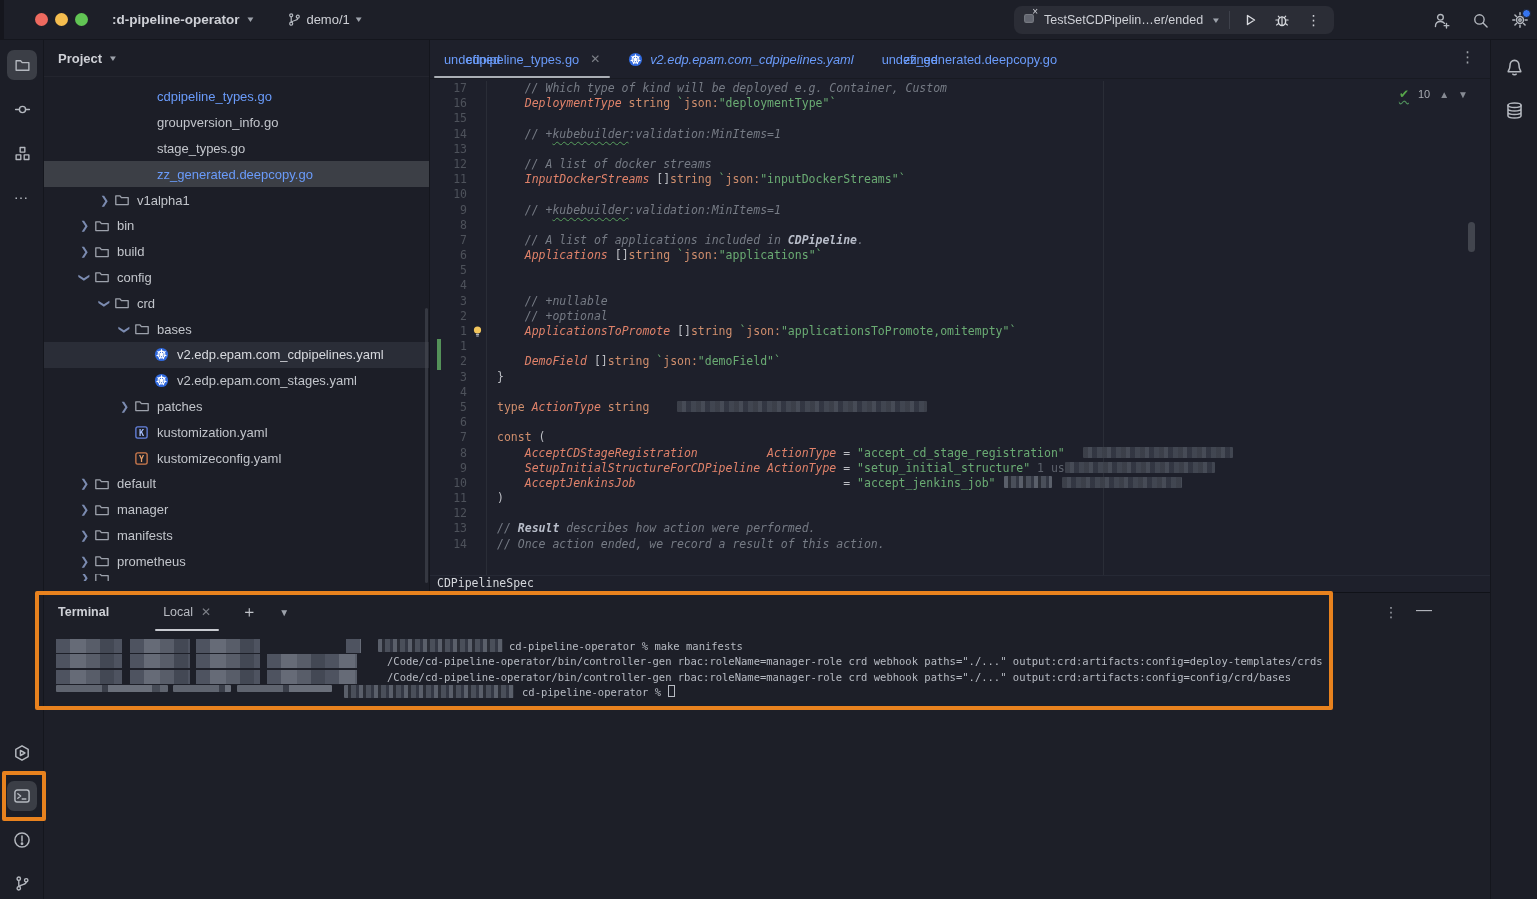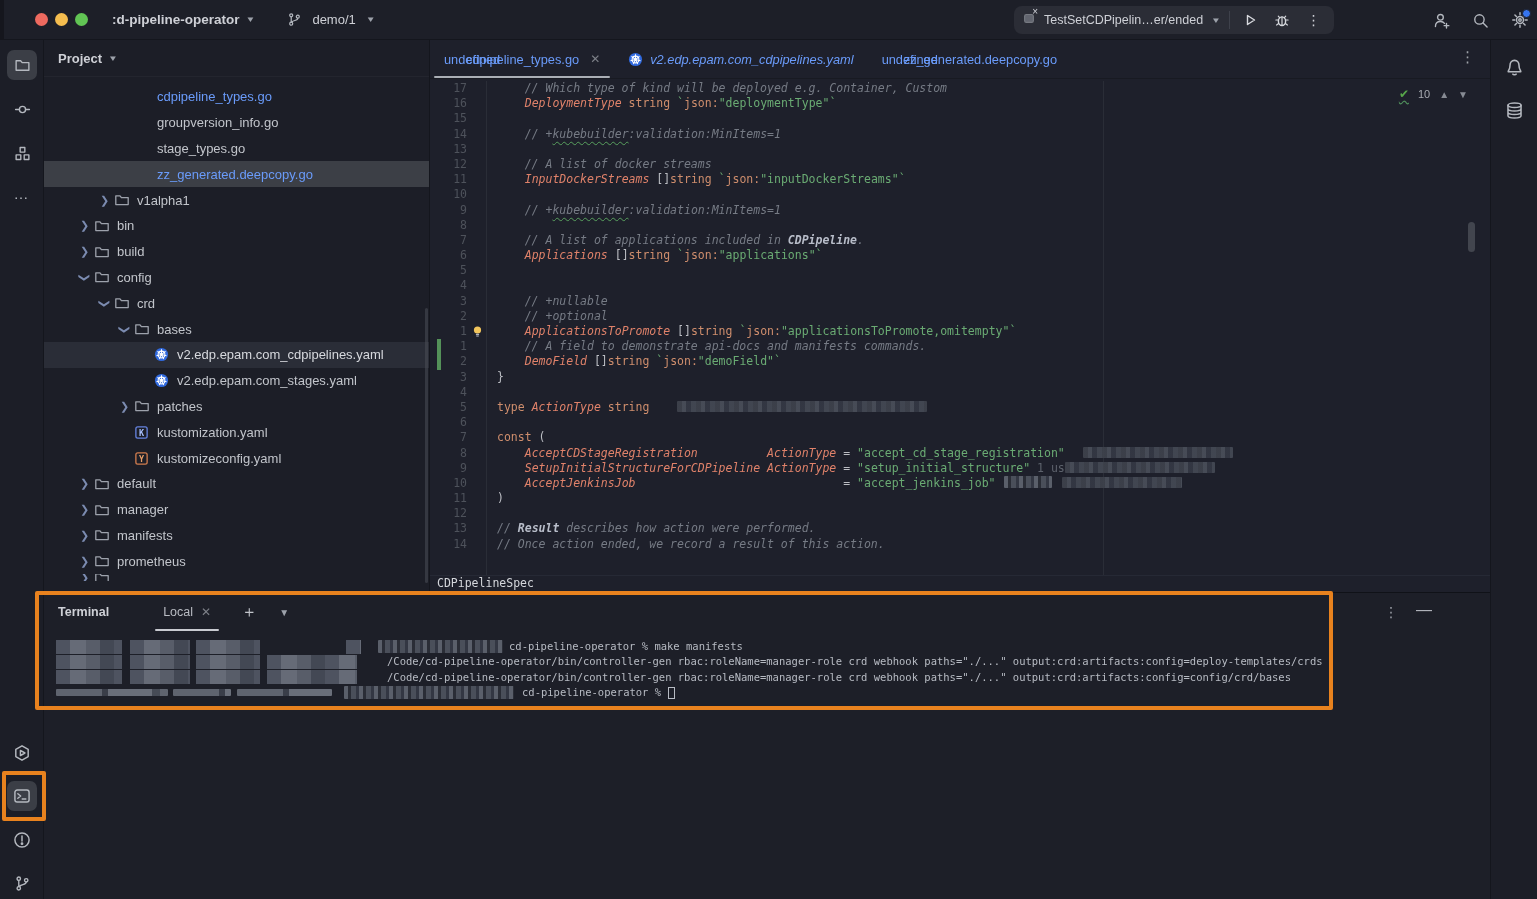--- a/index.html
+++ b/index.html
@@ -7,21 +7,21 @@
        font-family:"Liberation Sans",sans-serif;color:#c6c8ce;
        -webkit-font-smoothing:antialiased;}
   
   #titlebar{position:absolute;left:4px;top:0;width:1537px;height:40px;background:#1d1f28;
             display:flex;align-items:center;border-bottom:1px solid #14161d;box-sizing:border-box;}
   .tl{width:13px;height:13px;border-radius:50%;margin-left:7px;}
   .tl:first-child{margin-left:31px;}
   #proj-sel{margin-left:18px;display:flex;align-items:center;gap:6px;font-weight:700;
             font-size:13.5px;color:#ced0d6;cursor:default;padding:4px 6px;border-radius:6px;}
   .chev{color:#9da2ab;font-size:10px;transform:scaleY(.8);}
-  #branch-sel{margin-left:26px;display:flex;align-items:center;gap:10px;font-size:13px;color:#ced0d6;}
+  #branch-sel{margin-left:26px;display:flex;align-items:center;gap:4px;font-size:13px;color:#ced0d6;}
   #run-area{position:absolute;right:207px;top:6px;height:28px;background:#2b2d36;border-radius:8px;
             display:flex;align-items:center;padding:0 8px;gap:8px;}
   #run-label{font-size:12.5px;color:#ced0d6;}
   .vsep{width:1px;height:18px;background:#3e414b;}
   .tbtn{display:flex;align-items:center;justify-content:center;width:24px;height:24px;border-radius:5px;}
   #tb-icons{position:absolute;right:12px;top:6px;display:flex;align-items:center;gap:22px;height:28px;}
   .dot-badge{position:absolute;right:-2px;top:-2px;width:7px;height:7px;border-radius:50%;background:#3574f0;border:1.5px solid #1d1f28;}
   
   #lstrip{position:absolute;left:0;top:40px;width:44px;height:859px;background:#1c1e27;
           border-right:1px solid #14161d;box-sizing:border-box;}
@@ -93,21 +93,21 @@
   #term-title{font-weight:700;font-size:12.5px;color:#ced0d6;margin-left:14px;}
   #term-tab{margin-left:50px;display:flex;align-items:center;gap:8px;font-size:12.5px;color:#b9bcc3;position:relative;height:100%;padding:0 4px;}
   #term-tab:after{content:"";position:absolute;left:-4px;right:-4px;bottom:0;height:2.5px;background:#c8cad0;border-radius:2px;}
   #term-tab .close{color:#7d8088;font-size:12px;}
   #term-plus{margin-left:26px;color:#c2c5cb;font-size:16px;}
   #term-chev{margin-left:22px;color:#9da2ab;font-size:10px;}
   #term-kebab{position:absolute;right:92px;top:11px;color:#9da1a8;font-size:14px;}
   #term-min{position:absolute;right:58px;top:8px;color:#b4b8bf;font-size:16px;}
   #term-body{position:absolute;left:12px;top:46px;font-family:"DejaVu Sans Mono",monospace;
              font-size:10.5px;line-height:15.4px;color:#b7bbc3;white-space:pre;}
-  .tline{height:15.4px;display:flex;align-items:center;}
+  .tline{height:15.4px;display:flex;}
   .tline .px{height:14px;border-radius:0;background:repeating-linear-gradient(90deg,#4e5360 0 14px,#666b77 14px 30px,#585d69 30px 44px,#434854 44px 58px);opacity:1;}
   .tline .pxb{height:7px;background:repeating-linear-gradient(90deg,#5f646f 0 46px,#3a3e49 46px 52px,#6a6f7a 52px 96px,#464b56 96px 104px);}
   .tline .pxg{height:13px;}
   .tcur{display:inline-block;width:7px;height:12px;border:1px solid #b7bbc3;box-sizing:border-box;margin-left:1px;}
   
   .annot{position:absolute;border:4px solid #e8821e;border-radius:2px;pointer-events:none;z-index:50;}
   #annot-term{left:35px;top:591px;width:1290px;height:111px;}
   #annot-icon{left:2px;top:771px;width:36px;height:42px;}
   svg{display:block;}
 </style>
@@ -482,21 +482,21 @@
       <div class="cline"><span class="lnum">6</span><span class="ltext"><span class="pln">    </span><span class="fld">Applications</span><span class="pln"> []</span><span class="kw">string</span><span class="pln"> </span><span class="tick">`</span><span class="tag">json:</span><span class="str">"applications"</span><span class="tick">`</span></span></div>
       <div class="cline"><span class="lnum">5</span><span class="ltext"></span></div>
       <div class="cline"><span class="lnum">4</span></div>
       <div class="cline"><span class="lnum">3</span><span class="ltext"><span class="cm">    // +nullable</span></span></div>
       <div class="cline"><span class="lnum">2</span><span class="ltext"><span class="cm">    // +optional</span></span></div>
       <div class="cline"><span class="lnum">1</span><span class="ltext"><span class="bulb"><svg width="13" height="13" viewBox="0 0 13 13">
               <circle cx="6.5" cy="5" r="3.6" fill="#f2c55c"></circle>
               <rect x="4.9" y="8.8" width="3.2" height="1.4" rx=".5" fill="#aeb3bf"></rect>
               <rect x="5.2" y="10.6" width="2.6" height="1.1" rx=".5" fill="#8b8f99"></rect>
             </svg></span><span class="pln">    </span><span class="fld">ApplicationsToPromote</span><span class="pln"> []</span><span class="kw">string</span><span class="pln"> </span><span class="tick">`</span><span class="tag">json:</span><span class="str">"applicationsToPromote,omitempty"</span><span class="tick">`</span></span></div>
-      <div class="cline chg"><span class="lnum">1</span><span class="ltext"><span class="cm">    // A field to demonstrate api-docs and manifests commands.</span></span></div>
+      <div class="cline chg"><span class="lnum">1</span></div>
       <div class="cline chg"><span class="lnum">2</span><span class="ltext"><span class="pln">    </span><span class="fld">DemoField</span><span class="pln"> []</span><span class="kw">string</span><span class="pln"> </span><span class="tick">`</span><span class="tag">json:</span><span class="str">"demoField"</span><span class="tick">`</span></span></div>
       <div class="cline"><span class="lnum">3</span><span class="ltext"><span class="pln">}</span></span></div>
       <div class="cline"><span class="lnum">4</span><span class="ltext"></span></div>
       <div class="cline"><span class="lnum">5</span><span class="ltext"><span class="kw">type</span><span class="pln"> </span><span class="typ">ActionType</span><span class="pln"> </span><span class="kw">string</span><span class="gap" style="width: 28px;"></span><span class="px" style="width: 250px;"></span></span></div>
       <div class="cline"><span class="lnum">6</span><span class="ltext"></span></div>
       <div class="cline"><span class="lnum">7</span><span class="ltext"><span class="kw">const</span><span class="pln"> (</span></span></div>
       <div class="cline"><span class="lnum">8</span><span class="ltext"><span class="pln">    </span><span class="fld">AcceptCDStageRegistration</span><span class="pln">          </span><span class="typ">ActionType</span><span class="pln"> = </span><span class="str">"accept_cd_stage_registration"</span><span class="gap" style="width: 18px;"></span><span class="px" style="width: 150px;"></span></span></div>
       <div class="cline"><span class="lnum">9</span><span class="ltext"><span class="pln">    </span><span class="fld">SetupInitialStructureForCDPipeline</span><span class="pln"> </span><span class="typ">ActionType</span><span class="pln"> = </span><span class="str">"setup_initial_structure"</span><span class="hint"> 1 us</span><span class="px" style="width: 150px;"></span></span></div>
       <div class="cline"><span class="lnum">10</span><span class="ltext"><span class="pln">    </span><span class="fld">AcceptJenkinsJob</span><span class="pln">                              = </span><span class="str">"accept_jenkins_job"</span><span class="gap" style="width: 8px;"></span><span class="pxg" style="width: 48px;"></span><span class="gap" style="width: 10px;"></span><span class="px" style="width: 120px;"></span></span></div>
       <div class="cline"><span class="lnum">11</span><span class="ltext"><span class="pln">)</span></span></div>

